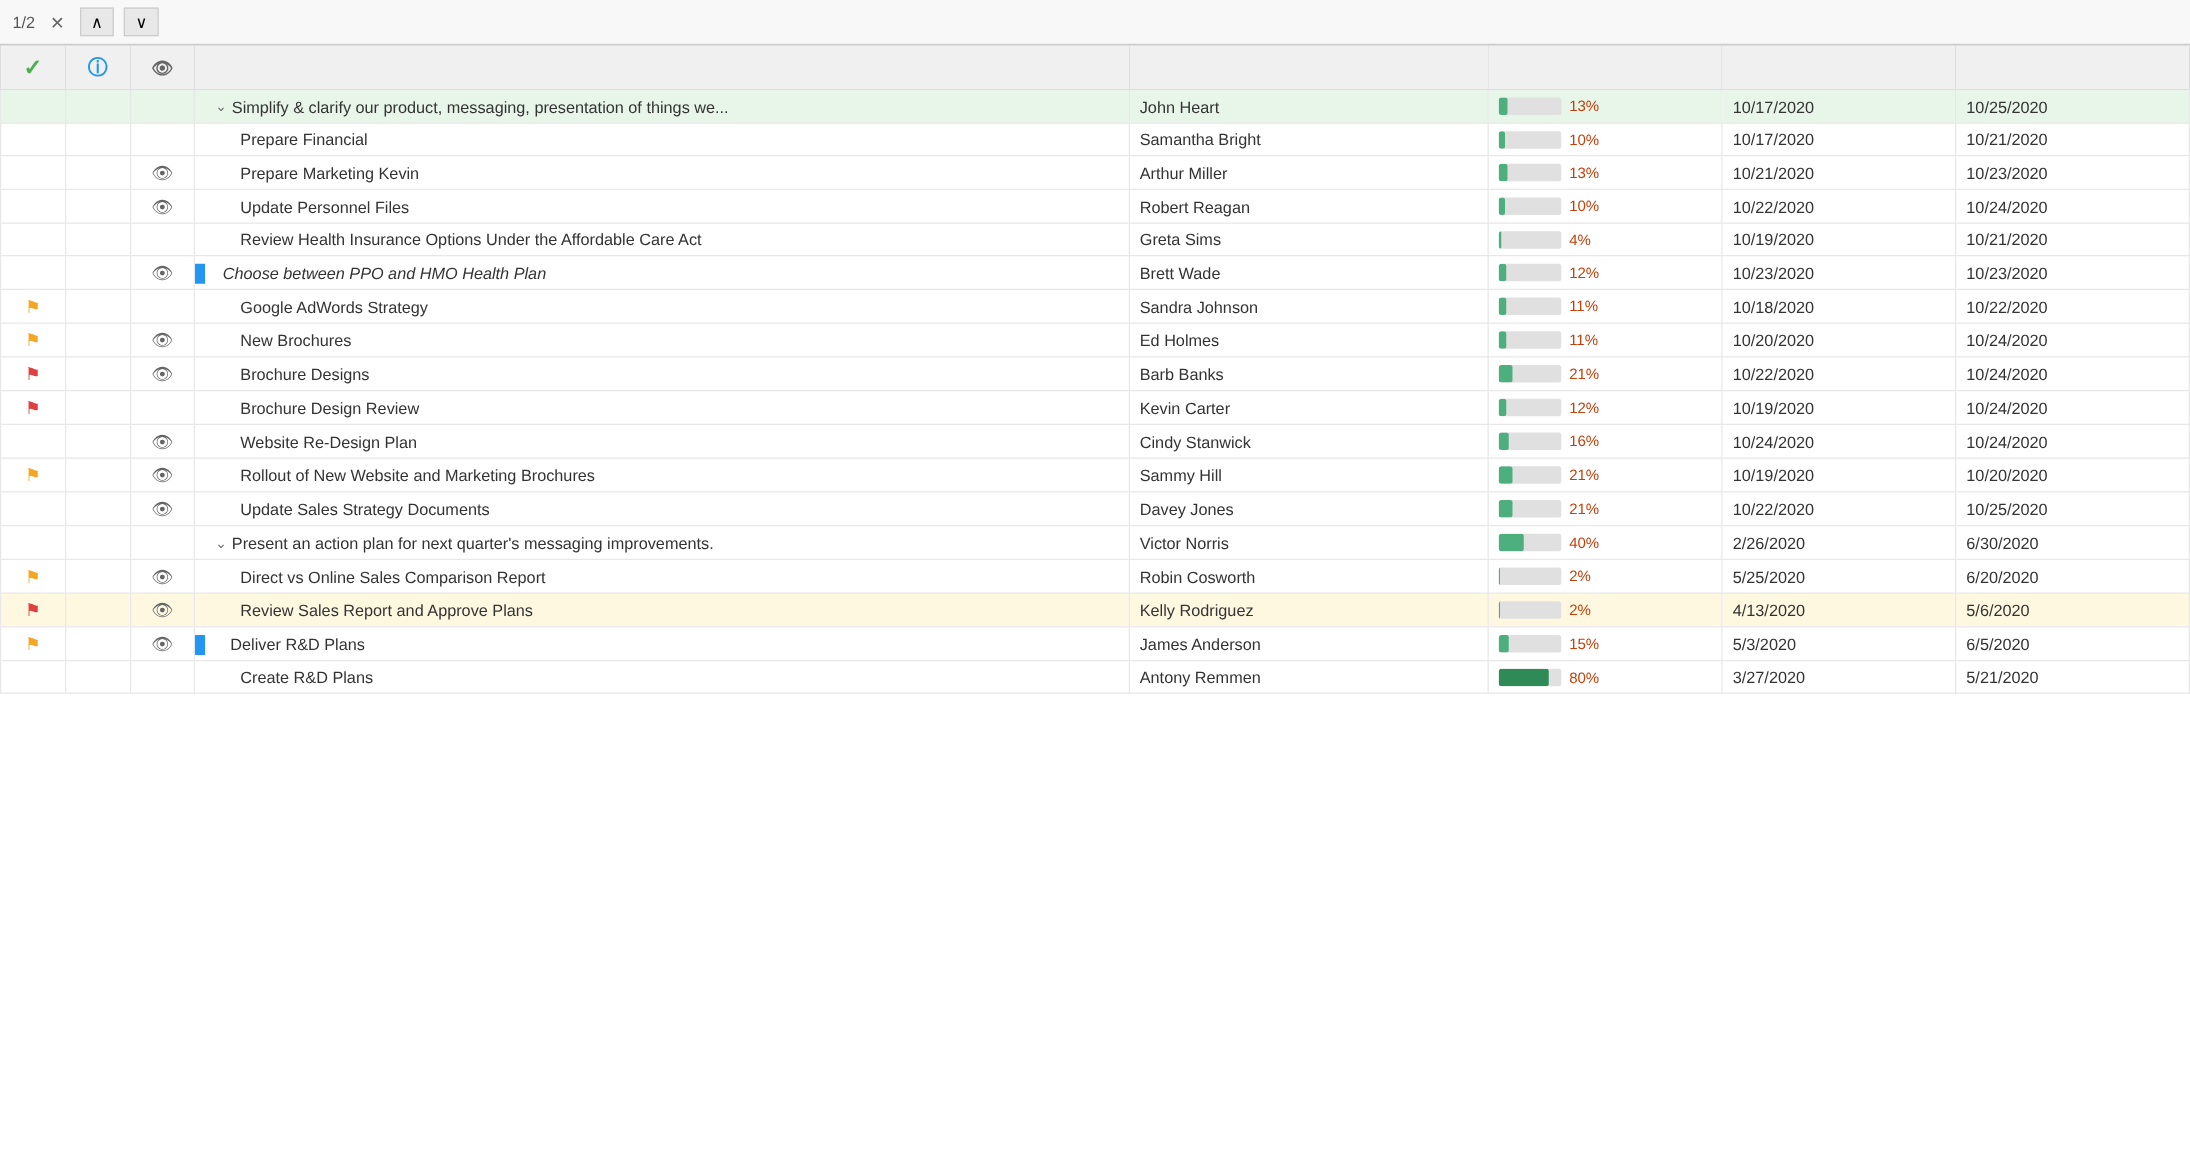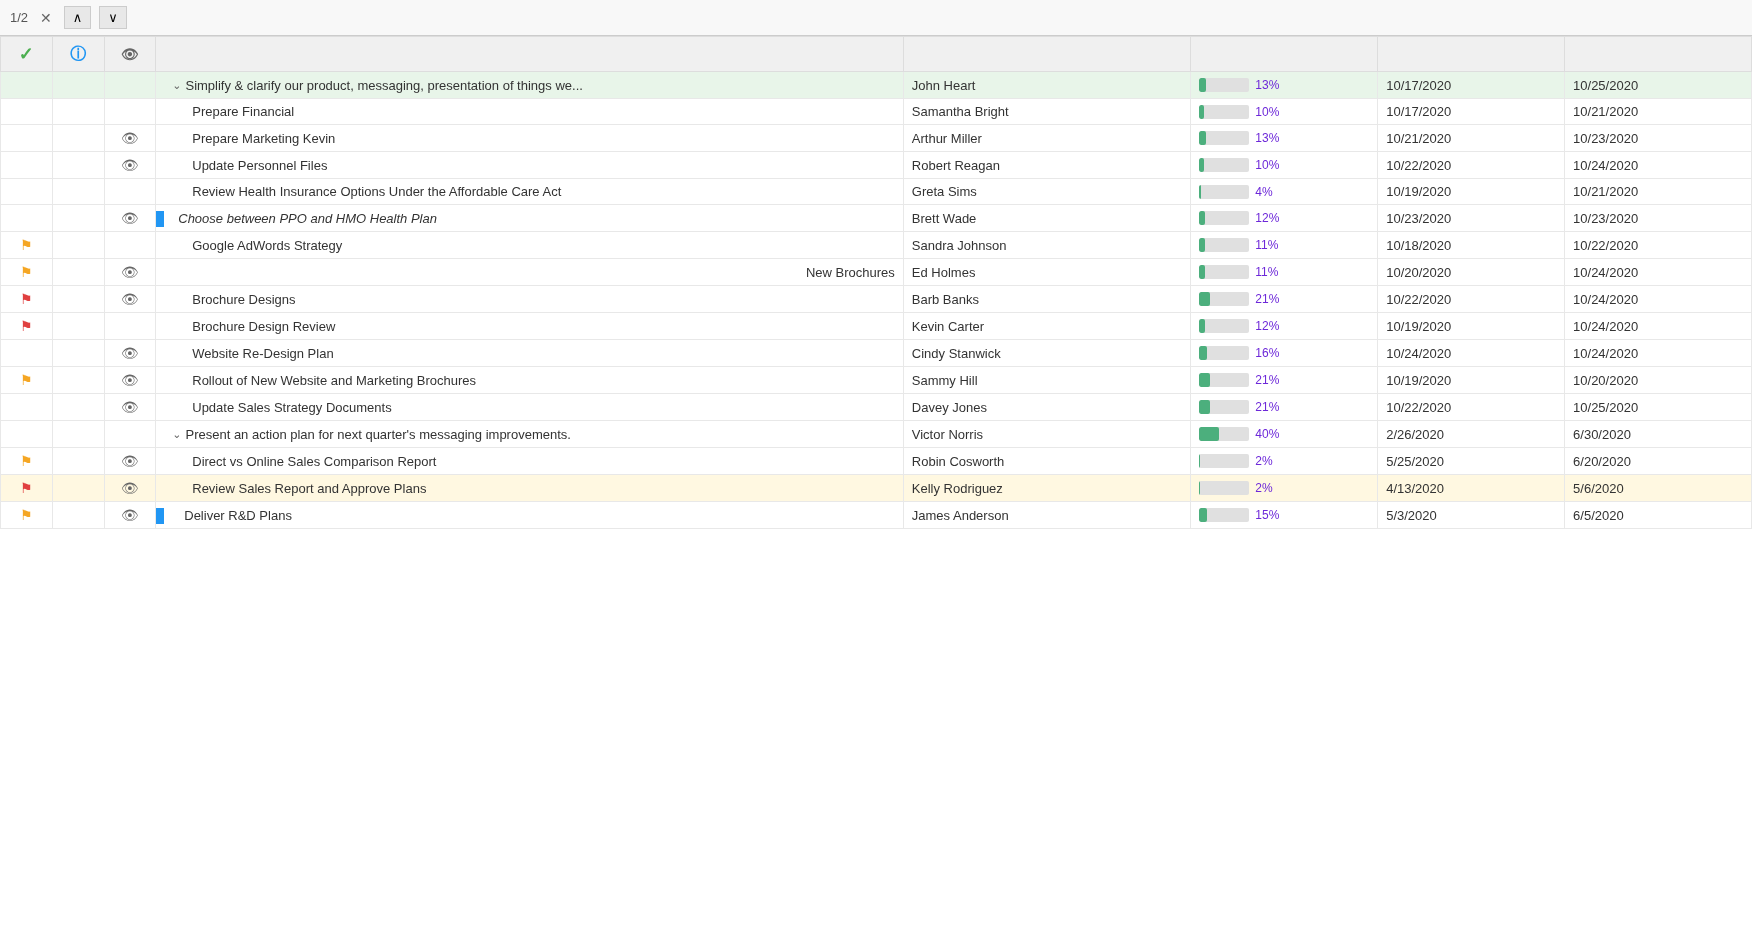--- a/index.html
+++ b/index.html
@@ -116,21 +116,21 @@
       overflow: hidden;
       flex-shrink: 0;
     }
     .status-bar-fill {
       height: 100%;
       background: #4caf7d;
       border-radius: 2px;
     }
     .status-pct {
       font-size: 12px;
-      color: #6d28d9;
+      color: #c2410c;
       min-width: 30px;
     }
 
     
     .icon-flag-orange { color: #f5a623; font-size: 14px; }
     .icon-flag-red    { color: #e04040; font-size: 14px; }
     .icon-eye         { color: #666; font-size: 14px; }
     .icon-check-green { color: #4caf50; font-size: 18px; }
     .icon-info-blue   { color: #2196f3; font-size: 16px; }
 
@@ -303,21 +303,21 @@
               <span class="status-pct">11%</span>
             </div>
           </td>
           <td>10/18/2020</td>
           <td>10/22/2020</td>
         </tr>
         <tr>
           <td class="icon-col"><span class="icon-flag-orange">⚑</span></td>
           <td class="icon-col"></td>
           <td class="icon-col"><span class="icon-eye">👁</span></td>
-          <td style="position: relative; text-align: right;"><span style="padding-left: 28px;">New Brochures</span></td>
+          <td style="position: relative;"><span style="padding-left: 28px;">New Brochures</span></td>
           <td>Ed Holmes</td>
           <td>
             <div class="status-cell">
               <div class="status-bar-bg">
                 <div class="status-bar-fill" style="width: 11%; background: rgb(76, 175, 125);"></div>
               </div>
               <span class="status-pct">11%</span>
             </div>
           </td>
           <td>10/20/2020</td>
@@ -472,15 +472,32 @@
             <div class="status-cell">
               <div class="status-bar-bg">
                 <div class="status-bar-fill" style="width: 15%; background: rgb(76, 175, 125);"></div>
               </div>
               <span class="status-pct">15%</span>
             </div>
           </td>
           <td>5/3/2020</td>
           <td>6/5/2020</td>
         </tr>
+        <tr>
+          <td class="icon-col"></td>
+          <td class="icon-col"></td>
+          <td class="icon-col"></td>
+          <td style="position: relative;"><span style="padding-left: 28px;">Create R&amp;D Plans</span></td>
+          <td>Antony Remmen</td>
+          <td>
+            <div class="status-cell">
+              <div class="status-bar-bg">
+                <div class="status-bar-fill" style="width: 80%; background: rgb(46, 139, 87);"></div>
+              </div>
+              <span class="status-pct">80%</span>
+            </div>
+          </td>
+          <td>3/27/2020</td>
+          <td>5/21/2020</td>
+        </tr>
       </tbody>
   </table>
 </div>
 
 </body></html>

